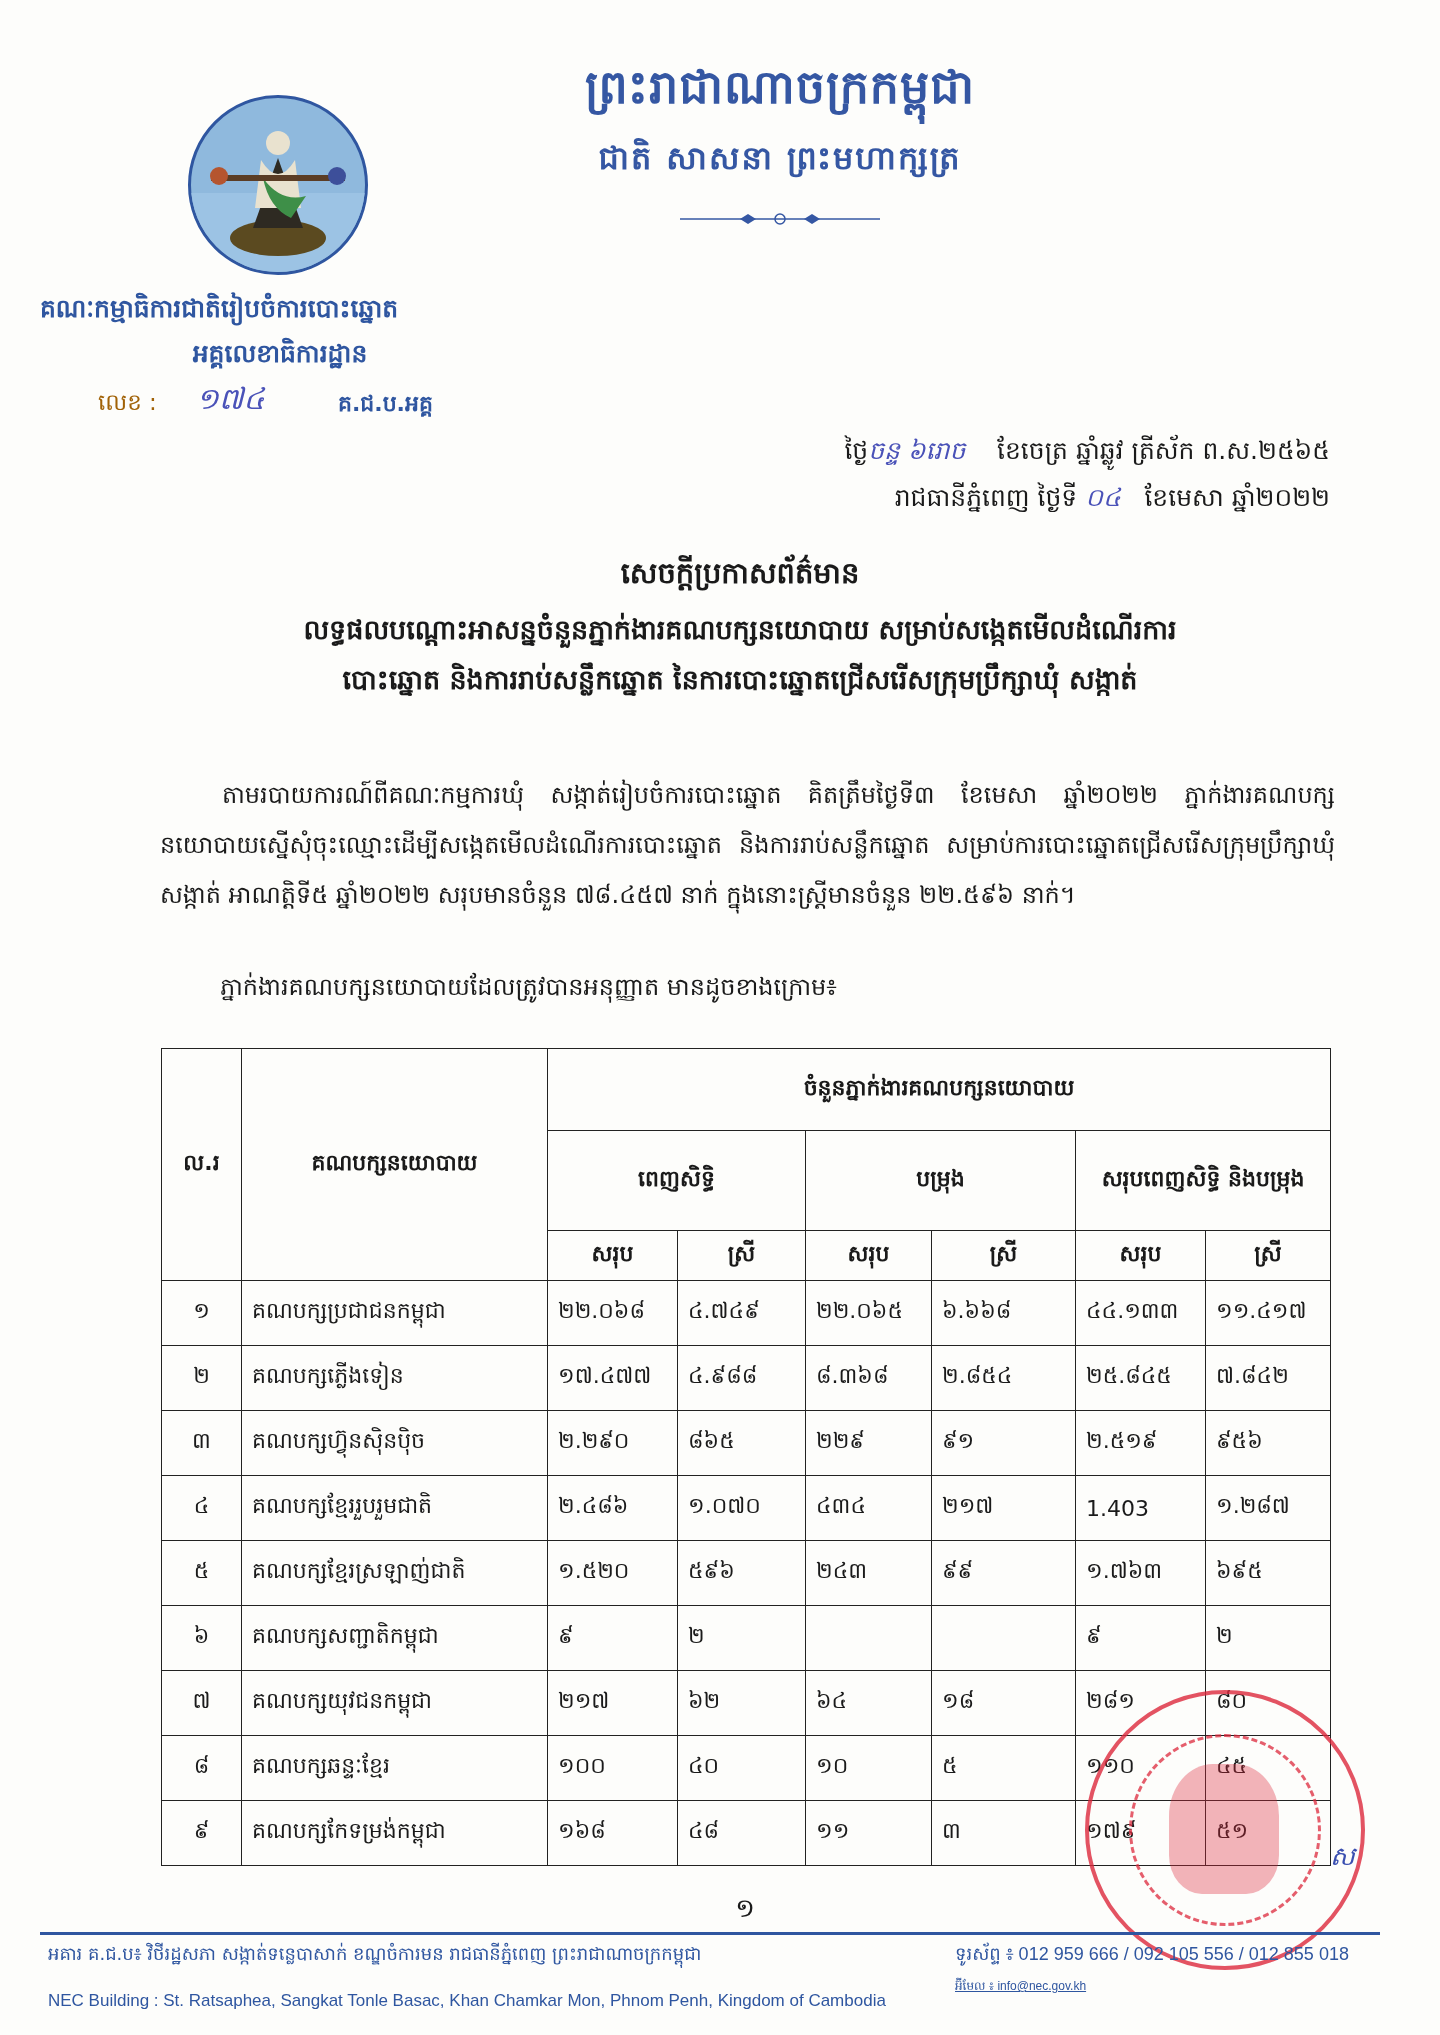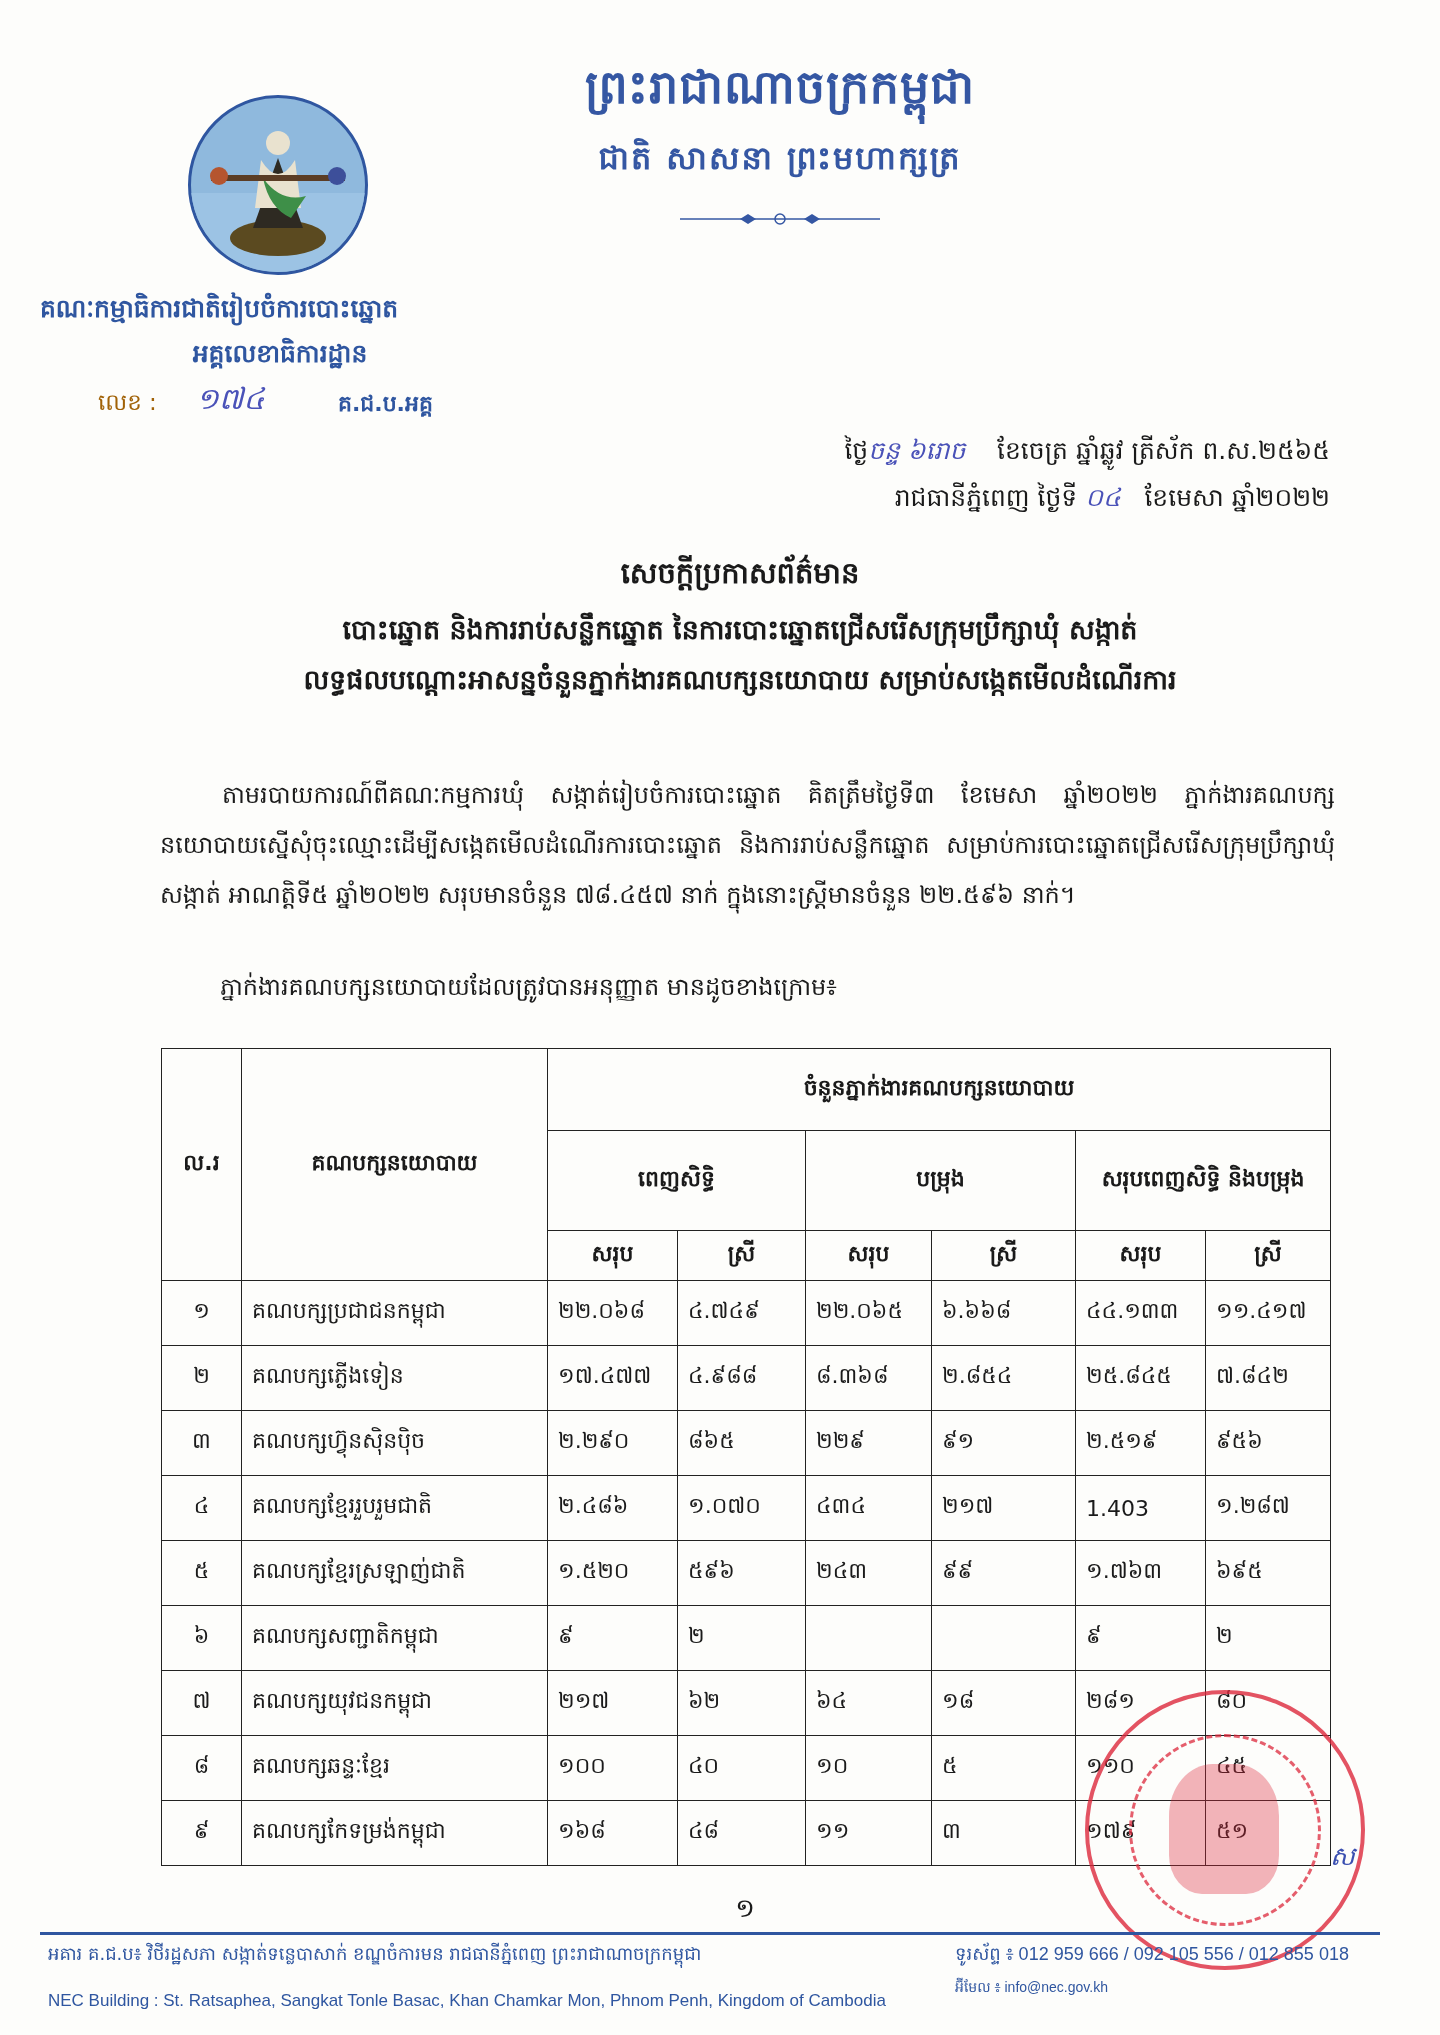--- a/index.html
+++ b/index.html
@@ -46,21 +46,21 @@
   .stamp { left: 1085px; top: 1690px; width: 280px; height: 280px; border-radius: 50%; border: 4px solid rgba(220,40,60,0.8); box-sizing: border-box; }
   .stamp .inner { position: absolute; left: 40px; top: 40px; width: 192px; height: 192px; border-radius: 50%; border: 3px dashed rgba(220,40,60,0.75); box-sizing: border-box; }
   .stamp .core { position: absolute; left: 80px; top: 70px; width: 110px; height: 130px; background: rgba(220,40,60,0.35); border-radius: 40% 40% 30% 30%; }
   .signature { left: 1330px; top: 1840px; font-size: 26px; color: #3a4fb0; font-style: italic; }
 
   .page-num { left: 720px; top: 1892px; width: 50px; text-align: center; font-size: 26px; }
   .footer-line { left: 40px; top: 1932px; width: 1340px; height: 3px; background: #2f56a0; }
   .foot-addr-kh { left: 48px; top: 1942px; font-size: 18px; color: #2f56a0; }
   .foot-addr-en { left: 48px; top: 1978px; font-size: 17px; color: #2f56a0; font-family: "Liberation Sans", sans-serif; margin-top: 13px; }
   .foot-tel { left: 955px; top: 1942px; font-size: 18px; color: #2f56a0; font-family: "Liberation Sans", sans-serif; }
-  .foot-mail { left: 955px; top: 1978px; font-size: 14px; color: #2f56a0; font-family: "Liberation Sans", sans-serif; }
+  .foot-mail { left: 955px; top: 1978px; font-size: 12px; color: #2f56a0; font-family: "Liberation Sans", sans-serif; text-decoration: underline; }
 </style>
 </head>
 <body>
 
 <div class="abs kingdom">ព្រះរាជាណាចក្រកម្ពុជា</div>
 <div class="abs motto">ជាតិ សាសនា ព្រះមហាក្សត្រ</div>
 <svg class="abs ornament" viewBox="0 0 200 14">
   <line x1="0" y1="7" x2="200" y2="7" stroke="#3557a3" stroke-width="1.5"></line>
   <circle cx="100" cy="7" r="5" fill="none" stroke="#3557a3" stroke-width="1.5"></circle>
   <path d="M60 7 l8 -5 l8 5 l-8 5z M124 7 l8 -5 l8 5 l-8 5z" fill="#3557a3"></path>
@@ -88,22 +88,22 @@
 
 <div class="abs date1">
   <span>ថ្ងៃ</span><span class="ink">ចន្ទ ៦រោច</span>&nbsp;&nbsp;&nbsp;&nbsp;<span>ខែចេត្រ ឆ្នាំឆ្លូវ ត្រីស័ក ព.ស.២៥៦៥</span>
 </div>
 <div class="abs date2">
   <span>រាជធានីភ្នំពេញ ថ្ងៃទី</span> <span class="ink">០៤</span>&nbsp;&nbsp;&nbsp;<span>ខែមេសា ឆ្នាំ២០២២</span>
 </div>
 
 <div class="abs ann-title">សេចក្តីប្រកាសព័ត៌មាន</div>
 <div class="abs ann-sub">
+  <div>លទ្ធផលបណ្តោះអាសន្នចំនួនភ្នាក់ងារគណបក្សនយោបាយ សម្រាប់សង្កេតមើលដំណើរការ</div>
   <div>បោះឆ្នោត និងការរាប់សន្លឹកឆ្នោត នៃការបោះឆ្នោតជ្រើសរើសក្រុមប្រឹក្សាឃុំ សង្កាត់</div>
-  <div>លទ្ធផលបណ្តោះអាសន្នចំនួនភ្នាក់ងារគណបក្សនយោបាយ សម្រាប់សង្កេតមើលដំណើរការ</div>
 </div>
 
 <div class="abs para"><span class="indent"></span><span>តាមរបាយការណ៍ពីគណៈកម្មការឃុំ សង្កាត់រៀបចំការបោះឆ្នោត គិតត្រឹមថ្ងៃទី៣ ខែមេសា ឆ្នាំ២០២២ ភ្នាក់ងារគណបក្សនយោបាយស្នើសុំចុះឈ្មោះដើម្បីសង្កេតមើលដំណើរការបោះឆ្នោត និងការរាប់សន្លឹកឆ្នោត សម្រាប់ការបោះឆ្នោតជ្រើសរើសក្រុមប្រឹក្សាឃុំ សង្កាត់ អាណត្តិទី៥ ឆ្នាំ២០២២ សរុបមានចំនួន ៧៨.៤៥៧ នាក់ ក្នុងនោះស្ត្រីមានចំនួន ២២.៥៩៦ នាក់។</span></div>
 <div class="abs para2">ភ្នាក់ងារគណបក្សនយោបាយដែលត្រូវបានអនុញ្ញាត មានដូចខាងក្រោម៖</div>
 
 <table class="grid">
   <colgroup>
     <col style="width:80px">
       <col style="width:306px">
     <col style="width:130px">

